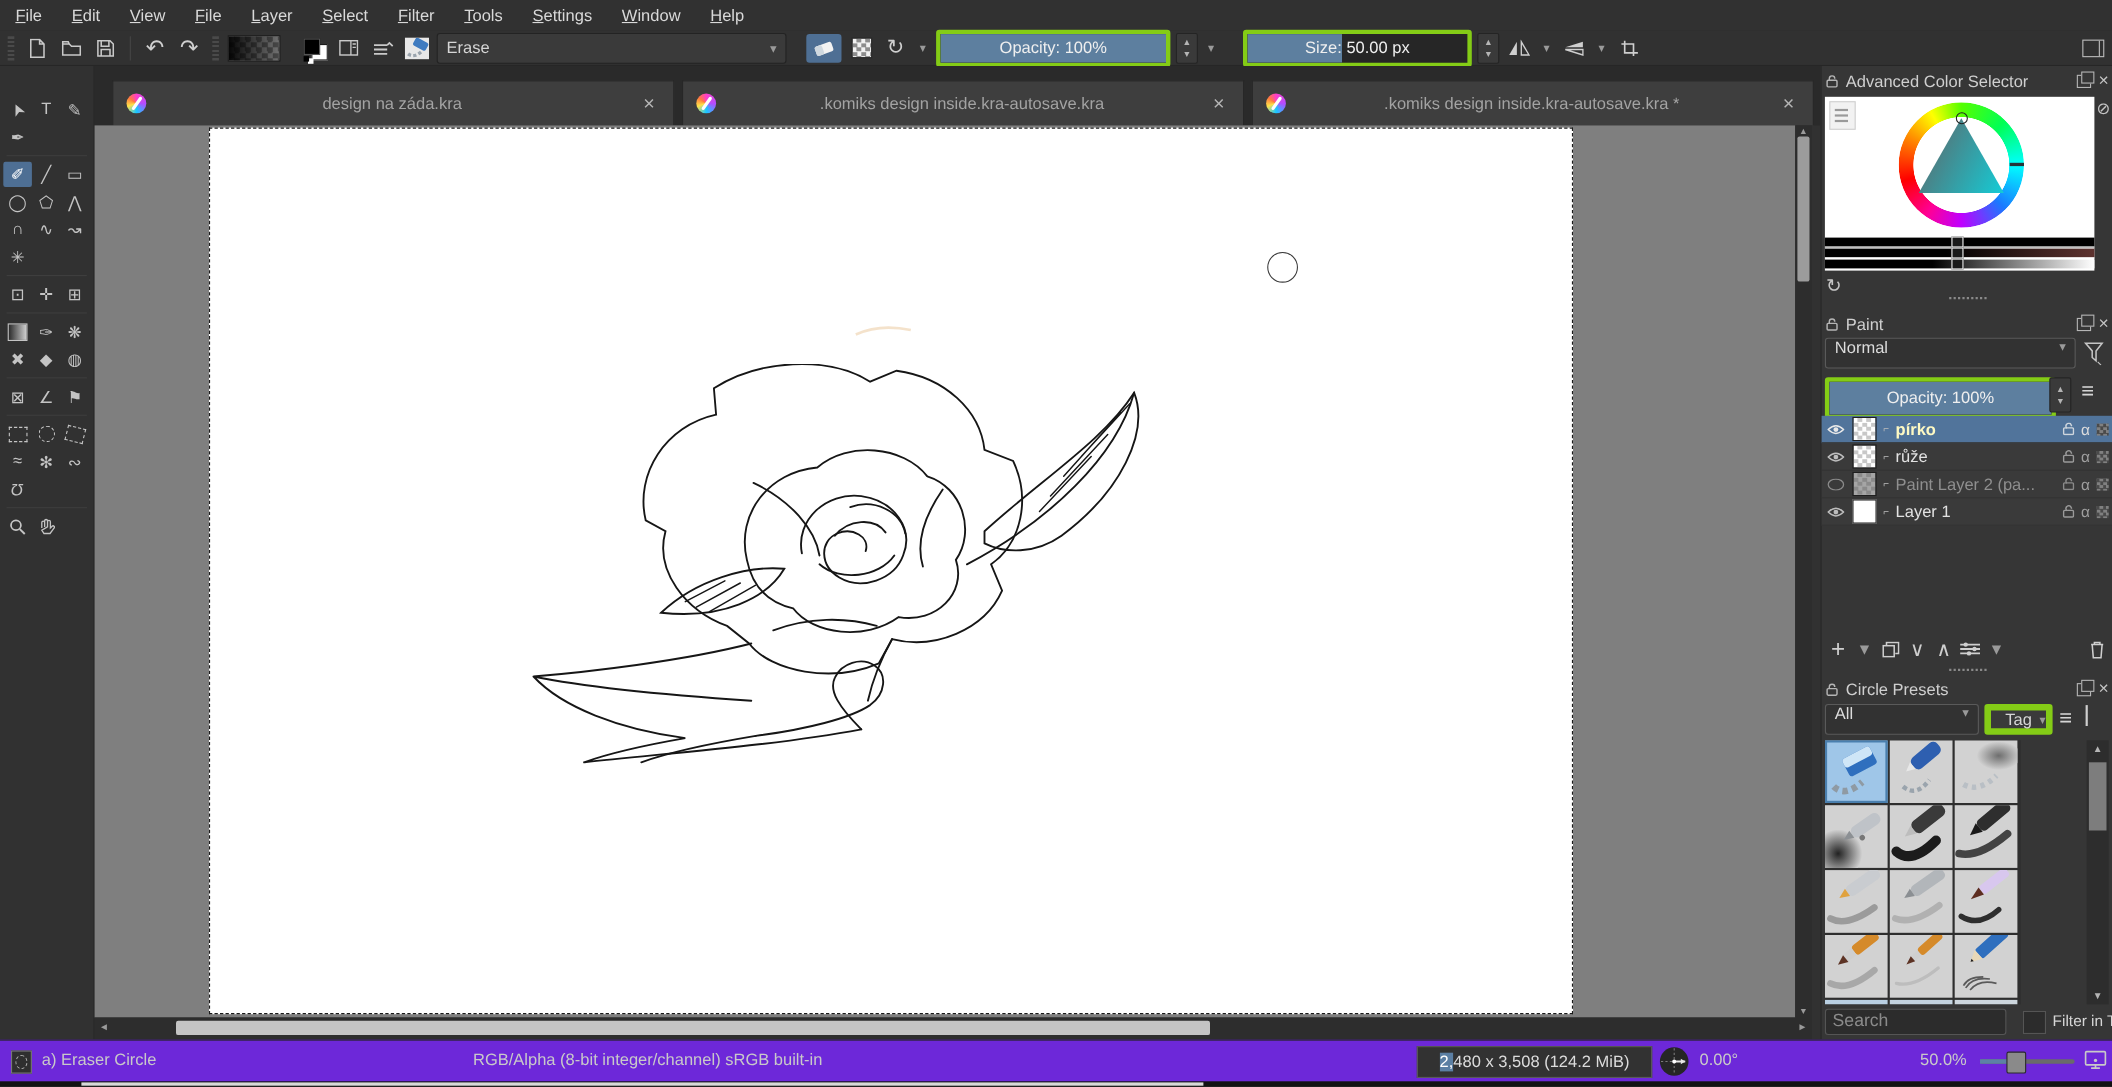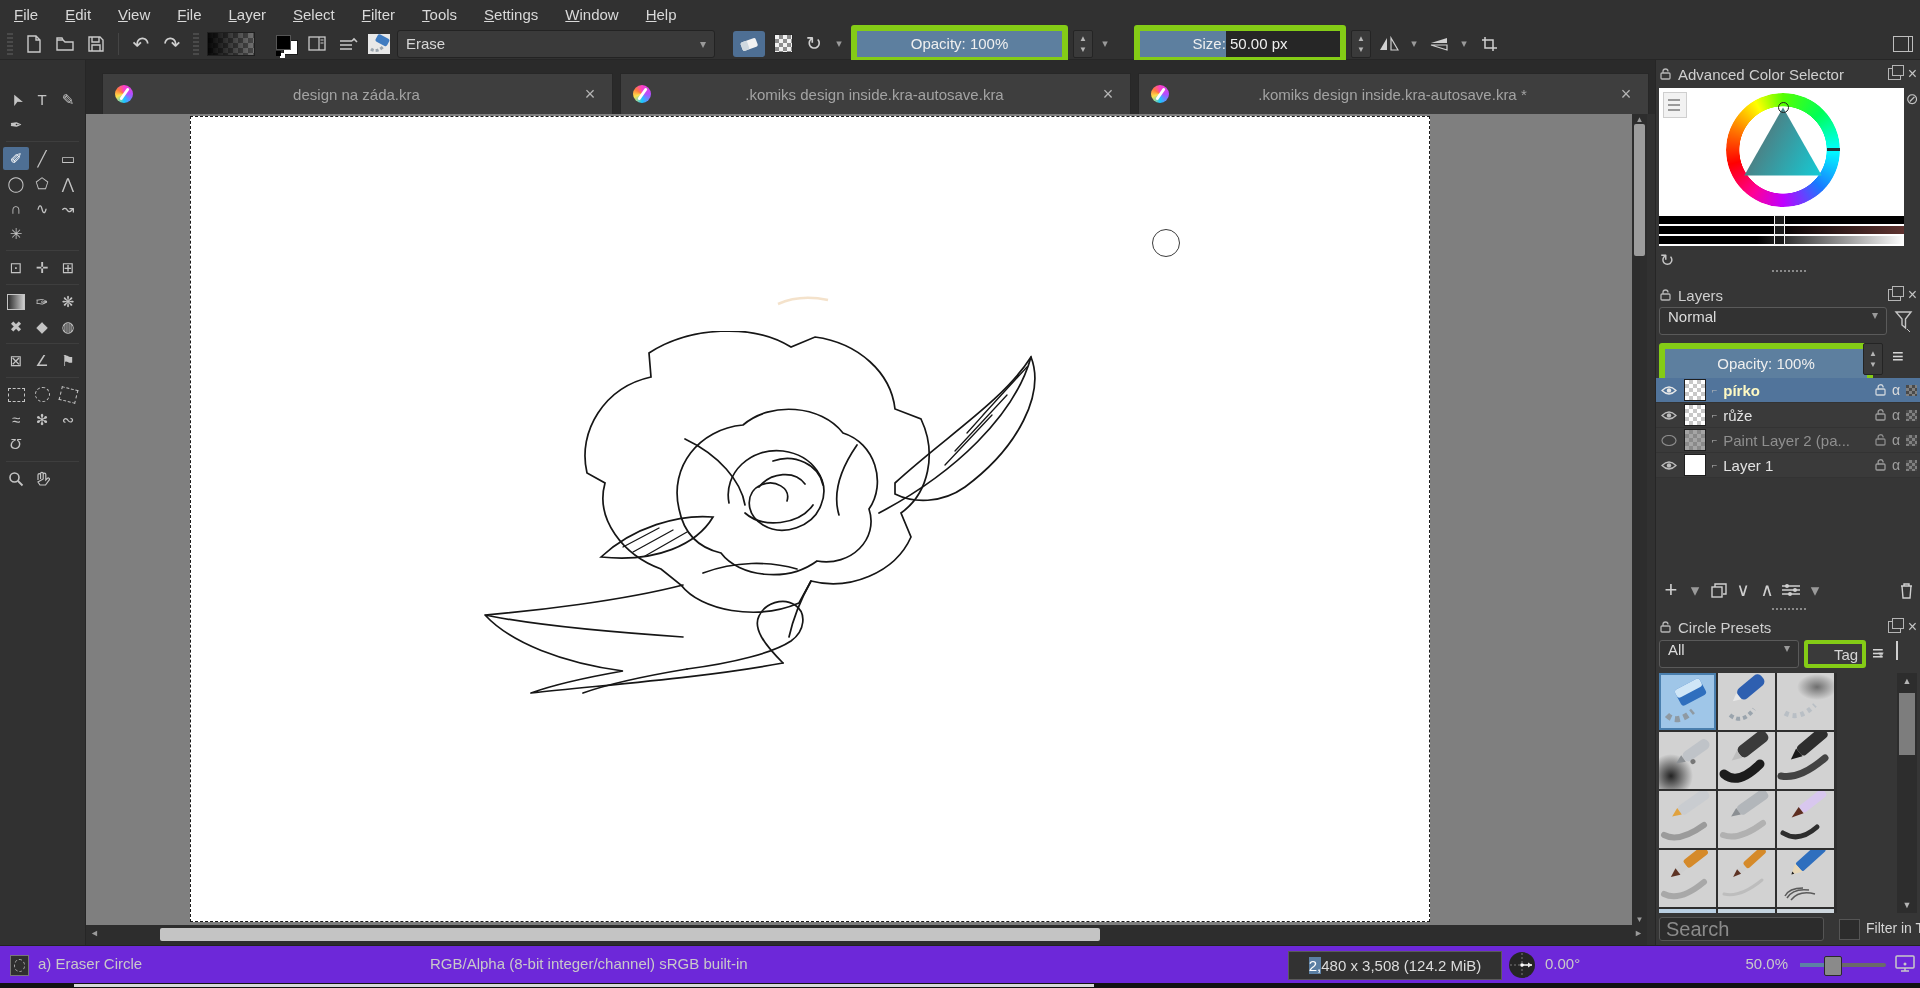--- a/index.html
+++ b/index.html
@@ -24,21 +24,21 @@
       background:linear-gradient(90deg,#0a0a0a,#9b9b9b),repeating-conic-gradient(#777 0 25%,#bbb 0 50%);
       background-blend-mode:multiply;background-size:100% 100%,10px 10px;}
   .fgbg{position:relative;width:24px;height:24px;}
   .fgbg .bgc{position:absolute;right:1px;bottom:1px;width:13px;height:13px;background:#fff;border:1px solid #1a1a1a;}
   .fgbg .fgc{position:absolute;left:1px;top:3px;width:13px;height:13px;background:#000;border:1px solid #555;}
   .fgbg .mini{position:absolute;left:1px;bottom:0px;width:5px;height:5px;background:#000;box-shadow:4px 2px 0 0 #fff;}
   .combo{height:26px;background:#3a3a3a;border:1px solid #232323;border-radius:3px;display:flex;
          align-items:center;padding:0 8px;gap:8px;color:#d6d6d6;}
   .combo .arr{margin-left:auto;color:#9a9a9a;font-size:12px;}
   .checker16{width:17px;height:17px;background:repeating-conic-gradient(#8d8d8d 0 25%,#f2f2f2 0 50%);background-size:8px 8px;border:1px solid #2a2a2a;}
-  .slider{position:relative;height:26px;background:#262626;border:6px solid #84cc16;border-radius:3px;overflow:hidden;}
+  .slider{position:relative;height:26px;background:#262626;border:4px solid #84cc16;border-radius:3px;overflow:hidden;}
   .slider .fill{position:absolute;left:0;top:0;bottom:0;background:#5d7f9f;}
   .slider .lab{position:relative;z-index:1;width:100%;text-align:center;line-height:26px;color:#efefef;}
   .spin{display:flex;flex-direction:column;justify-content:center;height:26px;width:18px;background:#3a3a3a;
         border:1px solid #242424;border-radius:2px;font-size:8px;color:#b5b5b5;text-align:center;line-height:11px;}
   .ddarr{font-size:11px;color:#9a9a9a;width:14px;text-align:center;}
   .wsicon{width:18px;height:14px;border:1px solid #bdbdbd;position:relative;}
   .wsicon::after{content:"";position:absolute;right:3px;top:0;bottom:0;width:1px;background:#bdbdbd;}
   
   #tabbar{position:absolute;left:86px;top:60px;width:1569px;height:54px;background:#2a2a2a;}
   #tabs{position:absolute;left:16px;right:6px;top:13px;bottom:0;display:flex;gap:7px;}
@@ -119,26 +119,26 @@
   #layer-btns .b{height:24px;min-width:22px;display:flex;align-items:center;justify-content:center;font-size:17px;}
   
   #bp-grid{position:absolute;left:3px;top:613px;width:178px;height:240px;overflow:hidden;
      display:flex;flex-wrap:wrap;gap:2px;background:#2e2e2e;}
   .bp-cell{width:57px;height:57px;background:#d2d2d2;position:relative;box-sizing:border-box;}
   .bp-cell.selected{background:#9fc6e8;border:2px solid #4a7fae;}
   #bp-scroll{position:absolute;left:241px;top:613px;width:20px;height:240px;background:#2d2d2d;}
   #bp-scroll .thumb{position:absolute;left:2px;top:20px;width:16px;height:62px;background:#7d7d7d;}
   #bp-scroll .sar{position:absolute;width:100%;text-align:center;font-size:9px;color:#b5b5b5;}
   #bp-search{position:absolute;left:3px;top:857px;width:165px;height:24px;background:#2c2c2c;border:1px solid #555;
-     border-radius:3px;color:#cfcfcf;padding:0 6px;box-sizing:border-box;font-family:inherit;font-size:20px;}
+     border-radius:3px;color:#cfcfcf;padding:0 6px;box-sizing:border-box;font-family:inherit;font-size:16px;}
   #bp-search::placeholder{color:#8b8b8b;}
   #bp-check{position:absolute;left:183px;top:859px;width:19px;height:19px;background:#2c2c2c;border:1px solid #555;}
   #bp-filterlab{position:absolute;left:210px;top:860px;color:#d6d6d6;font-size:14px;white-space:nowrap;}
-  .tagbtn{position:absolute;height:28px;background:#3a3a3a;border:4px solid #84cc16;border-radius:3px;
-     display:flex;align-items:center;gap:20px;padding:0 6px;box-sizing:border-box;}
+  .tagbtn{position:absolute;height:28px;background:#3a3a3a;border:6px solid #84cc16;border-radius:3px;
+     display:flex;align-items:center;gap:7px;padding:0 6px;box-sizing:border-box;}
   .listbtn{font-size:20px;color:#d5d5d5;letter-spacing:-1px;}
   .detailbtn{width:16px;height:20px;border:1px solid #cfcfcf;background-image:linear-gradient(#cfcfcf 0 0),linear-gradient(#cfcfcf 0 0),linear-gradient(#cfcfcf 0 0);
      background-repeat:no-repeat;background-size:6px 2px;background-position:7px 4px,7px 9px,7px 14px;}
   
   #statusbar{position:absolute;left:0;top:945px;width:100%;height:38px;background:#6d28d9;border-top:1px solid #232323;color:#c9c9c9;}
   #sb-toolicon{position:absolute;left:10px;top:9px;width:17px;height:19px;border:1px solid #777;background:#2f2f2f;display:flex;align-items:center;justify-content:center;}
   #sb-toolicon i{display:block;width:9px;height:11px;border:1px dashed #aaa;border-radius:50%;}
   #sb-size{position:absolute;left:1288px;top:5px;width:212px;height:27px;border:1px solid #5a5a5a;background:#323232;
      display:flex;align-items:center;justify-content:center;font-size:15px;color:#dcdcdc;}
   #sb-size .sel{background:#5b7fa3;color:#fff;}
@@ -454,21 +454,21 @@
     </div>
     <span class="abs" style="left:250px;top:30px;color:#c5c5c5;font-size:15px">⊘</span>
     <span class="abs" style="left:4px;top:190px;color:#c5c5c5;font-size:17px">↻</span>
     <div class="dots-sep" style="top:210px"></div>
 
     <div class="dock-head" style="top:224px">
       <svg width="11" height="12">
           <rect x="1" y="5" width="9" height="6" rx="1" fill="none" stroke="#b5b5b5" stroke-width="1.3"></rect>
           <path d="M3 5 V3.5 a2.5 2.5 0 0 1 5 0" fill="none" stroke="#b5b5b5" stroke-width="1.3"></path>
         </svg>
-      <span class="dock-title">Layers</span>
+      <span class="dock-title">Paint</span>
       <span class="float-ic"></span>
       <span class="close-ic">×</span>
     </div>
     <div class="krcombo" style="left:3px;top:247px;width:228px">
       <span>Normal</span>
       <span class="arr">▾</span>
     </div>
     <svg class="abs" style="left:238px;top:250px" width="20" height="22">
       <path d="M2 2 H17 L11.5 9 V18 L8 15 V9 Z" fill="none" stroke="#c5c5c5" stroke-width="1.4"></path>
         <path d="M13 19 l3 3" stroke="#c5c5c5"></path>

